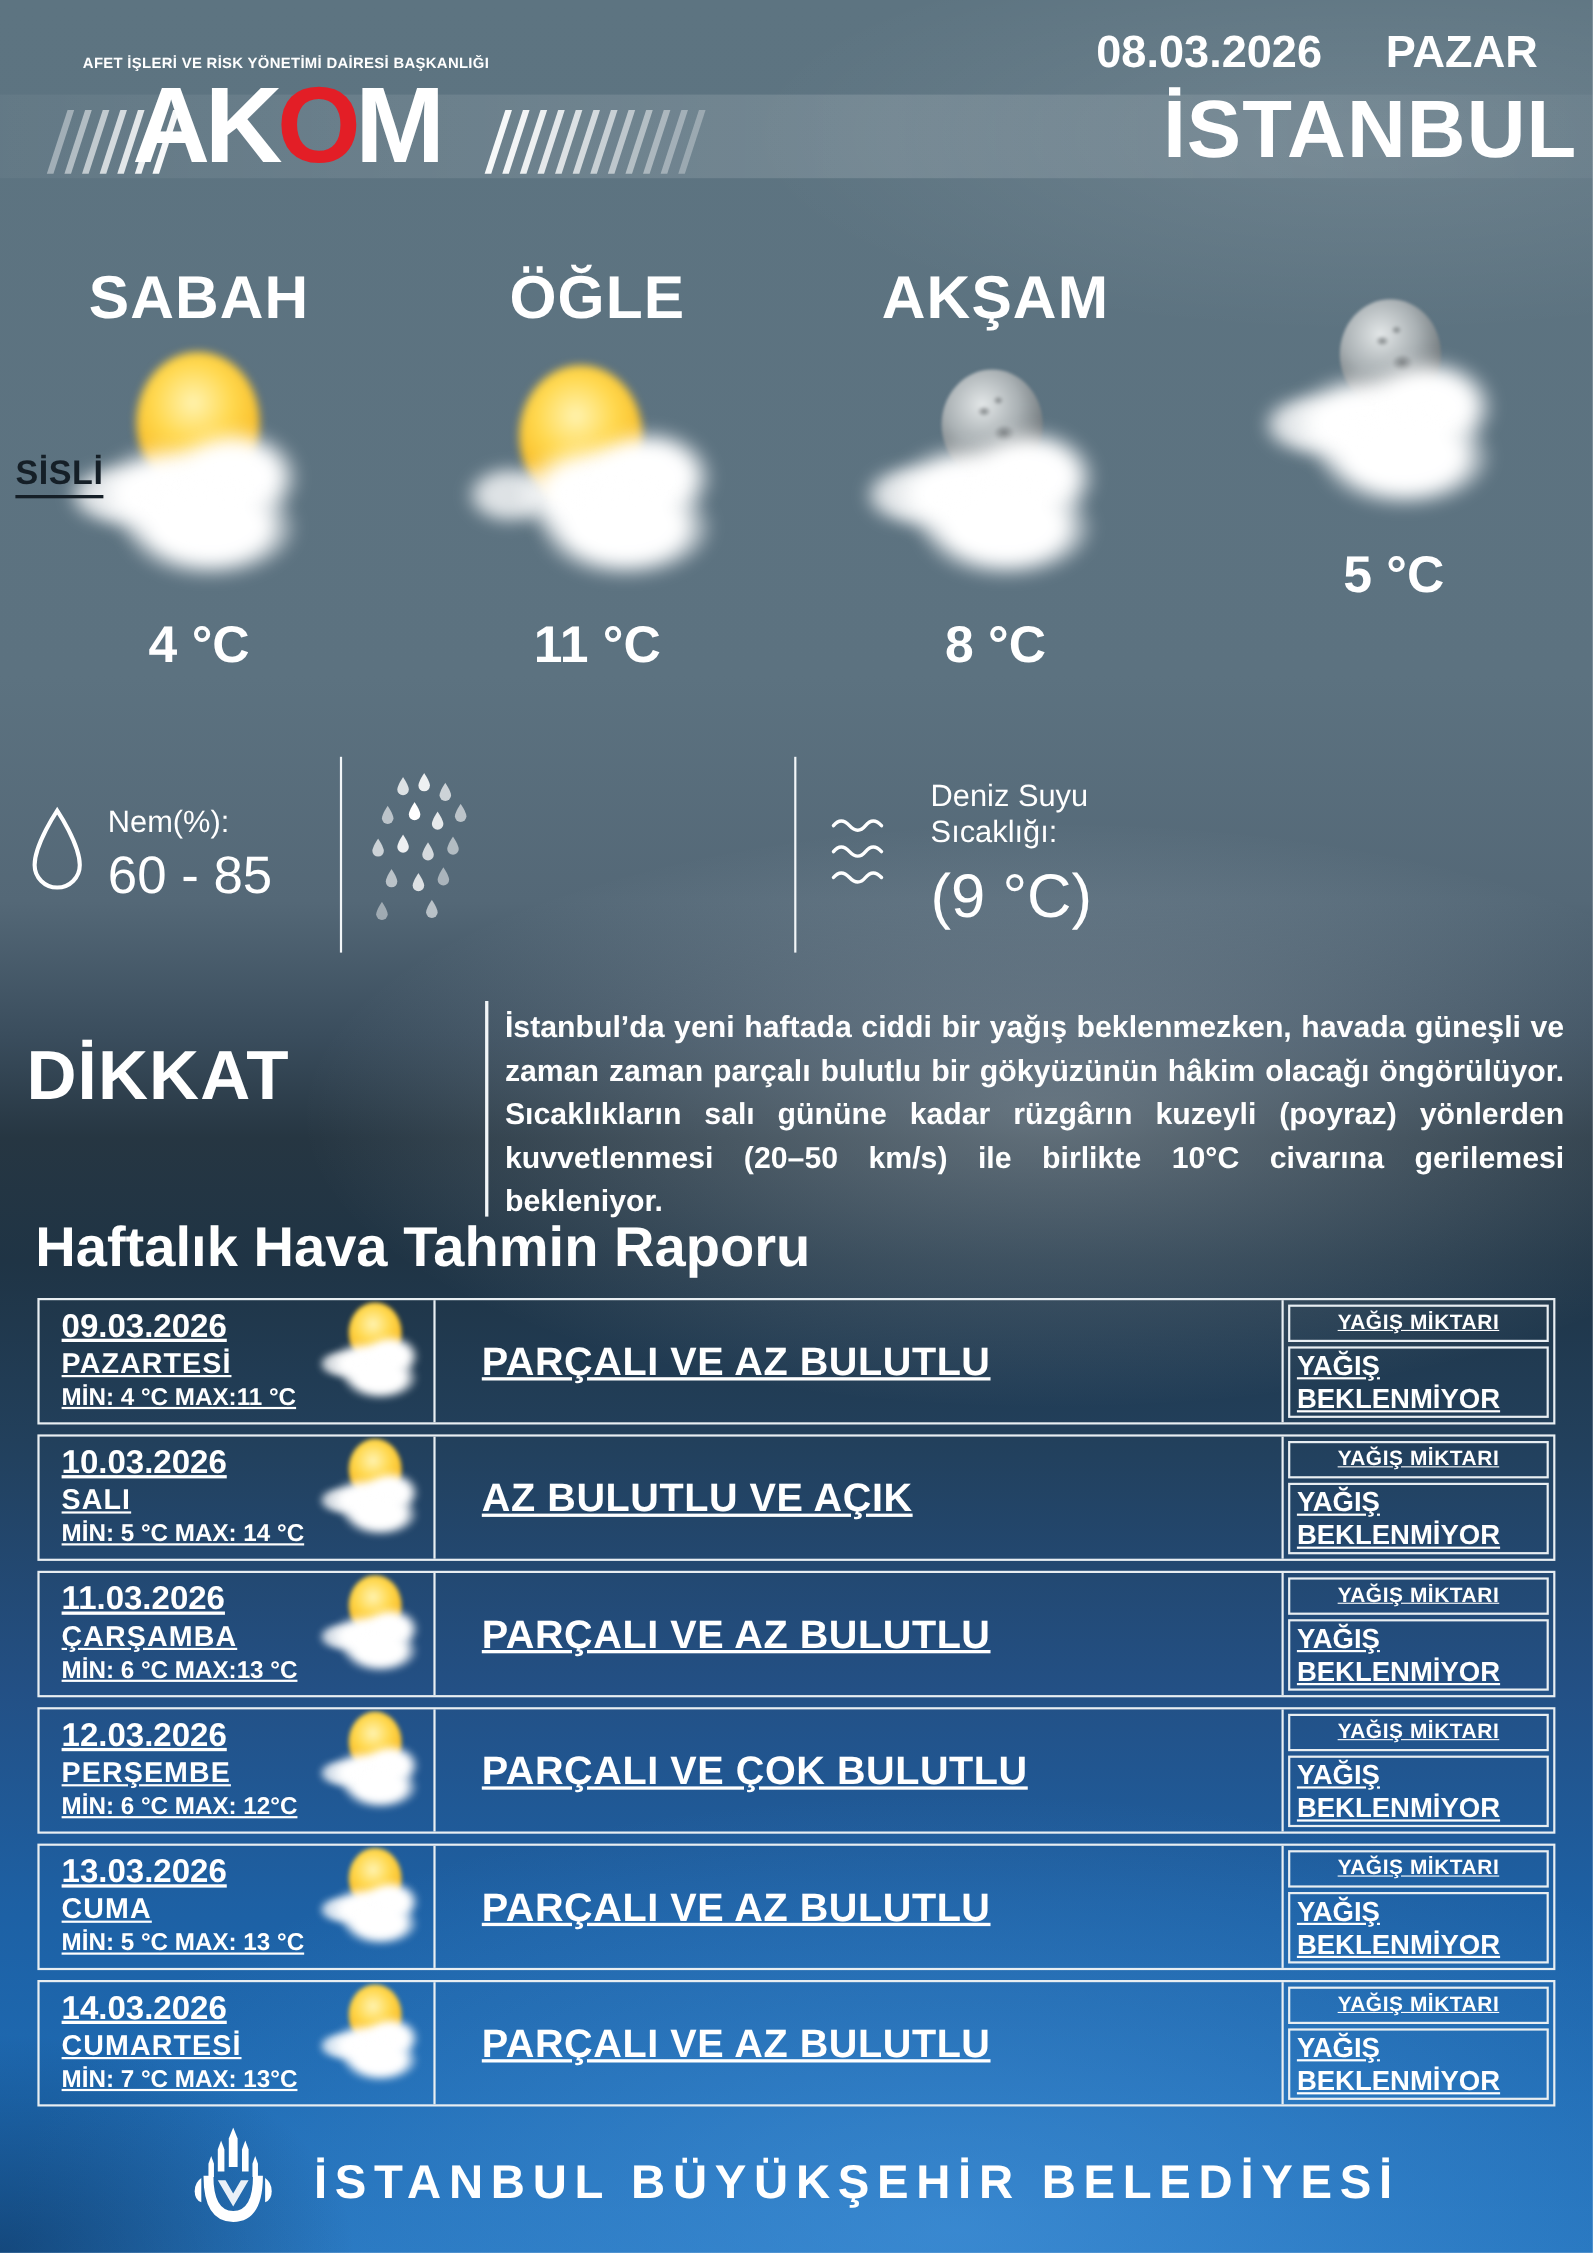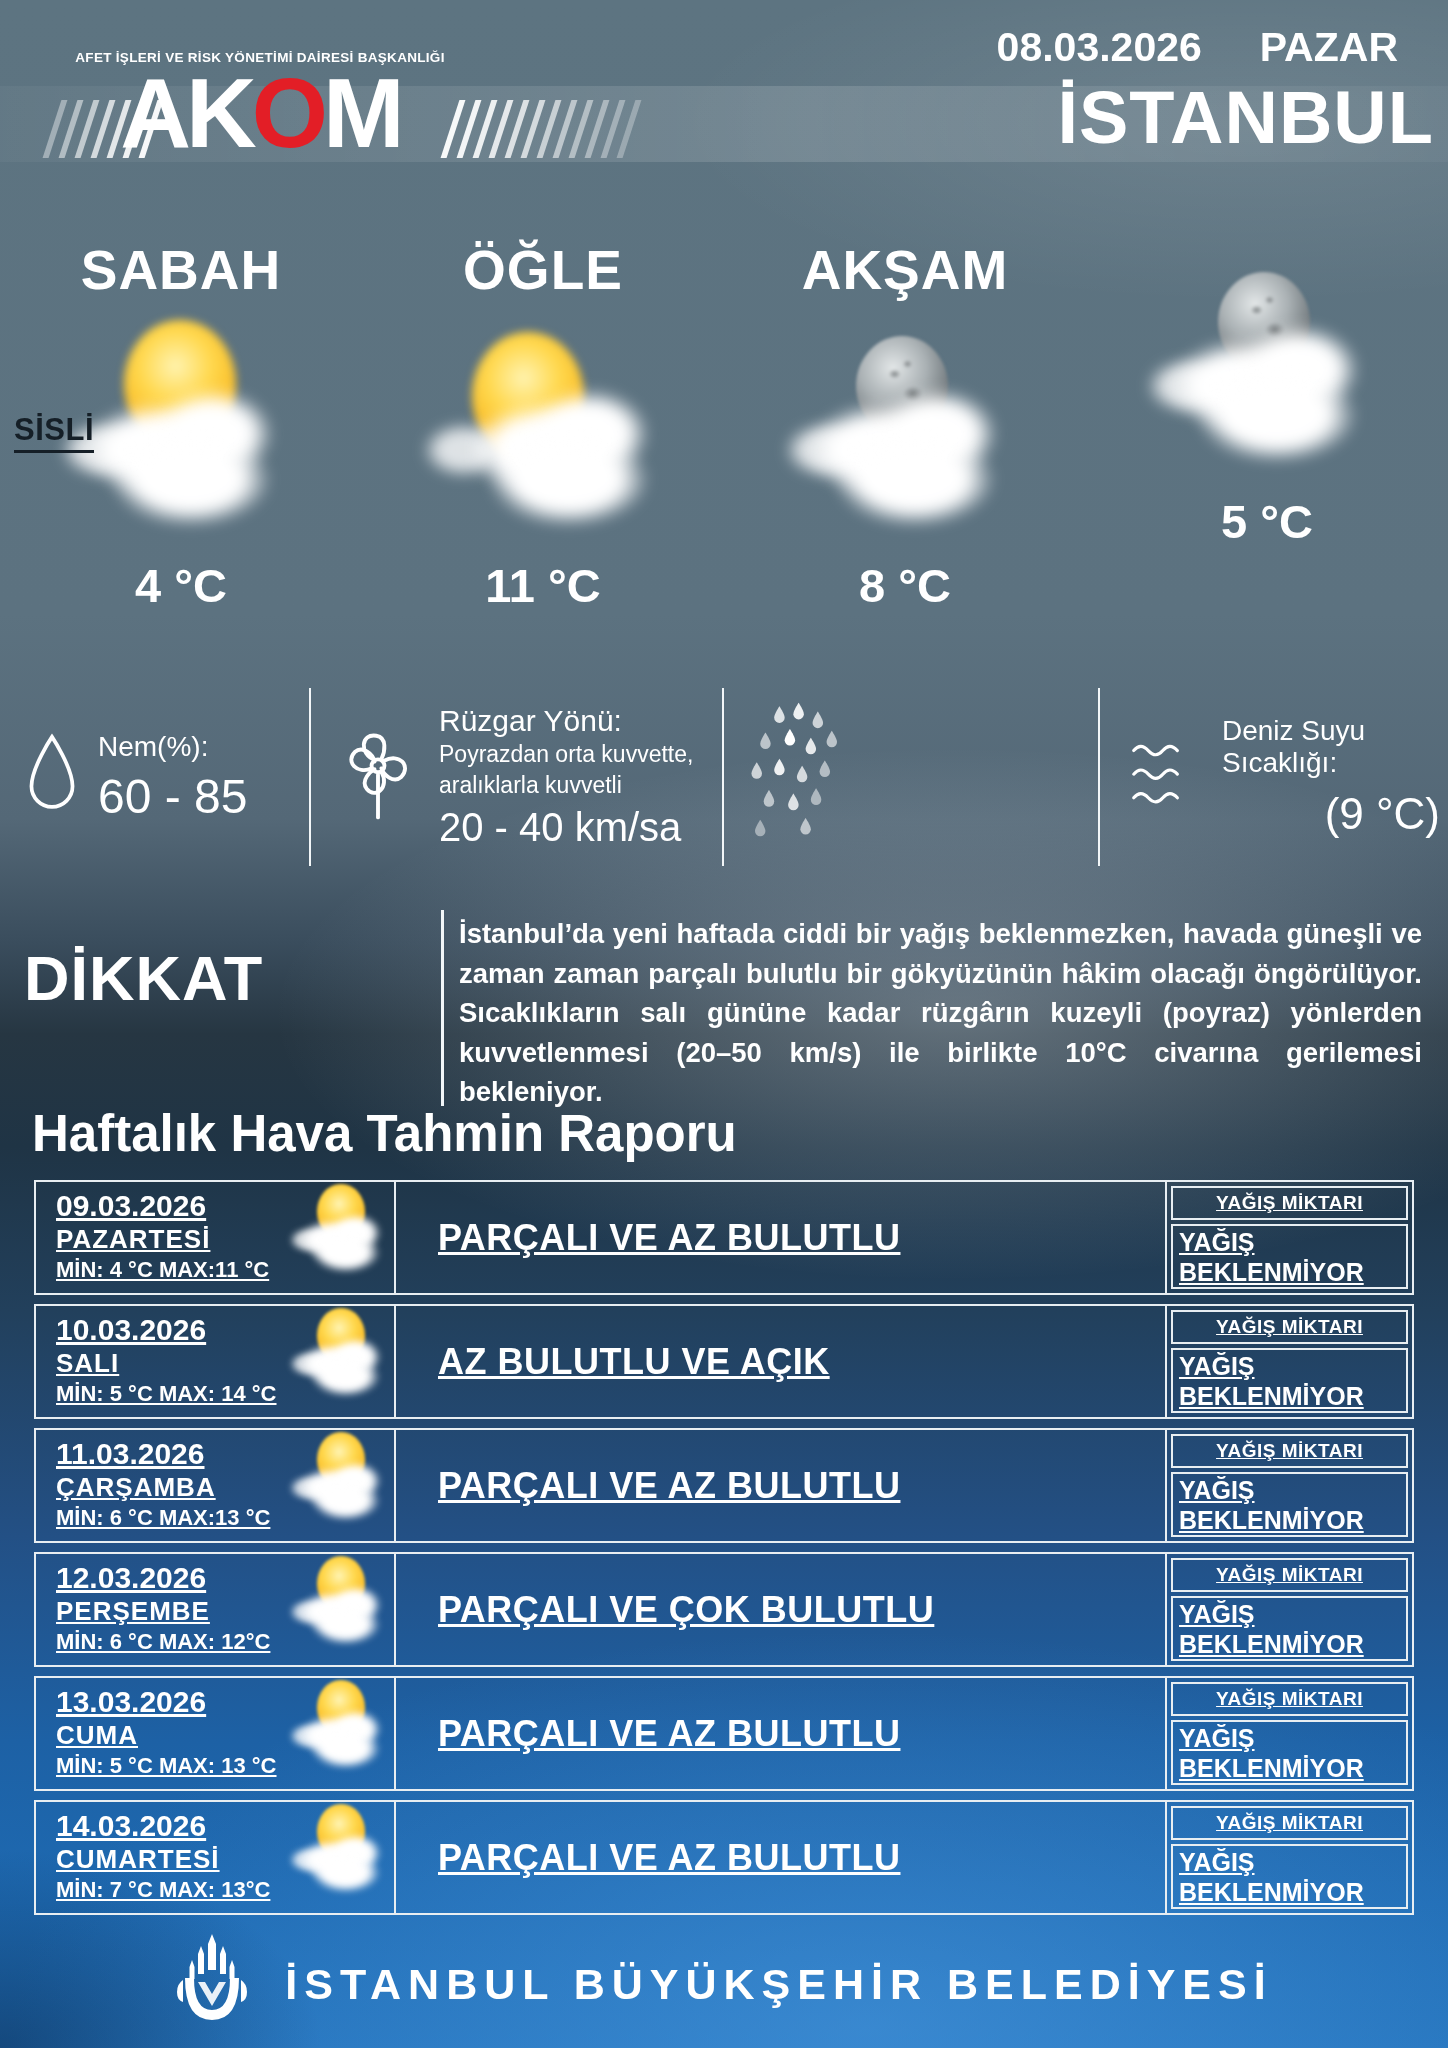--- a/index.html
+++ b/index.html
@@ -64,21 +64,21 @@
   
   .metrics { position:absolute; top:688px; left:0; height:178px; width:1448px;
     display:grid; grid-template-columns:311px 413px 376px 348px; }
   .mcell { position:relative; display:flex; align-items:center; gap:18px; padding:10px 8px 10px 24px; }
   .mcell.bordered { border-right:2.5px solid #f2f6f8; }
   .m-label { font-size:28px; }
   .m-value-big { font-size:48px; margin-top:6px; }
   .m-desc { font-size:23px; line-height:1.25; margin-top:2px; }
   .m-mid { font-size:40px; margin-top:6px; }
   .m-line2 { font-size:28px; margin-top:26px; }
-  .m-sea { font-size:44px; margin-top:10px; text-align:right; }
+  .m-sea { font-size:56px; margin-top:10px; text-align:left; }
 
   
   .warning { position:absolute; top:900px; left:0; right:0; height:228px; }
   .w-title { position:absolute; left:24px; top:42px; font-size:63px; font-weight:700; letter-spacing:1px; }
   .w-divider { position:absolute; left:441px; top:10px; bottom:22px; width:2.5px; background:#f2f6f8; }
   .w-body { position:absolute; left:459px; right:26px; top:14px; font-size:27.5px; font-weight:700;
     line-height:1.44; text-align:justify; }
 
   
   .weekly-title { position:absolute; left:32px; top:1104px; font-size:51px; font-weight:700; }
@@ -204,38 +204,20 @@
 </div>
 
 <div class="metrics">
   <div class="mcell bordered">
     <svg class="icon-svg" width="56" height="92" viewBox="0 0 60 96">
       <path d="M30 5 C30 5 8 38 8 58 a22 22 0 0 0 44 0 C52 38 30 5 30 5 Z" fill="none" stroke="#fff" stroke-width="4"></path>
     </svg>
     <div>
       <div class="m-label">Nem(%):</div>
       <div class="m-value-big">60 - 85</div>
-    </div>
-  </div>
-  <div class="mcell bordered">
-    <svg class="icon-svg" width="86" height="120" viewBox="0 0 100 130">
-      <g fill="none" stroke="#fff" stroke-width="4.5" stroke-linecap="round" stroke-linejoin="round">
-        <circle cx="50" cy="52" r="7.5"></circle>
-        <path d="M46 45 C28 38 30 14 48 17 C61 19 58 36 54 44"></path>
-        <path d="M57 46 C75 37 89 52 77 65 C68 73 56 62 54 55"></path>
-        <path d="M54 59 C64 77 47 91 37 79 C29 69 42 58 46 56"></path>
-        <path d="M43 55 C25 62 12 47 23 36 C32 28 44 38 46 47"></path>
-        <line x1="50" y1="62" x2="50" y2="112"></line>
-      </g>
-    </svg>
-    <div>
-      <div class="m-label" style="font-size:30px;">Rüzgar Yönü:</div>
-      <div class="m-desc">Poyrazdan orta kuvvette,</div>
-      <div class="m-desc">aralıklarla kuvvetli</div>
-      <div class="m-mid">20 - 40 km/sa</div>
     </div>
   </div>
   <div class="mcell bordered">
     <svg class="icon-svg" width="96" height="150" viewBox="0 0 110 170">
       <defs>
           <path id="dp" d="M6 0 C6 0 0 9 0 13 a6 6 0 0 0 12 0 C12 9 6 0 6 0 Z" fill="#fff"></path>
         </defs>
       <use href="#dp" x="30" y="4" opacity=".8"></use>
       <use href="#dp" x="52" y="0" opacity=".9"></use>
       <use href="#dp" x="74" y="10" opacity=".7"></use>

